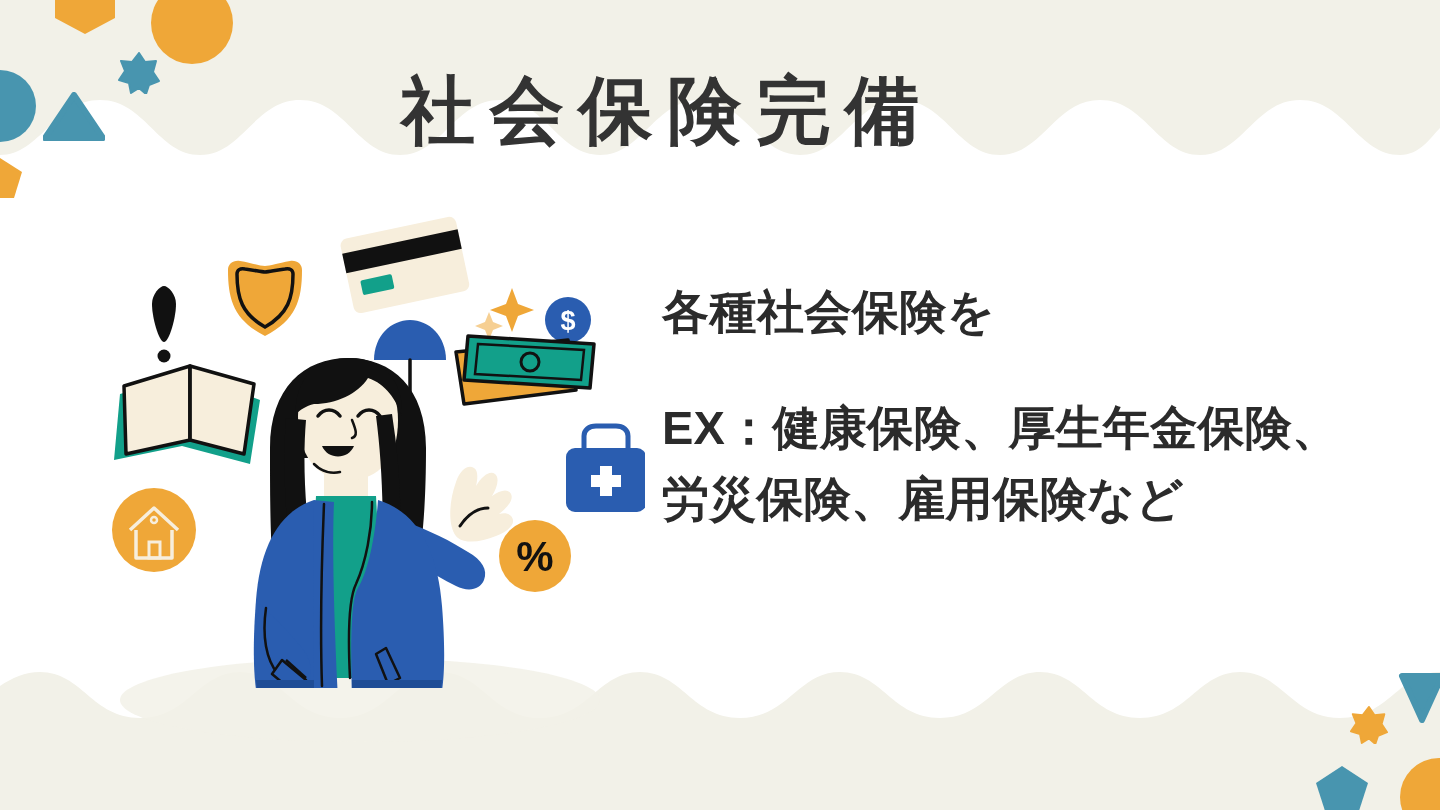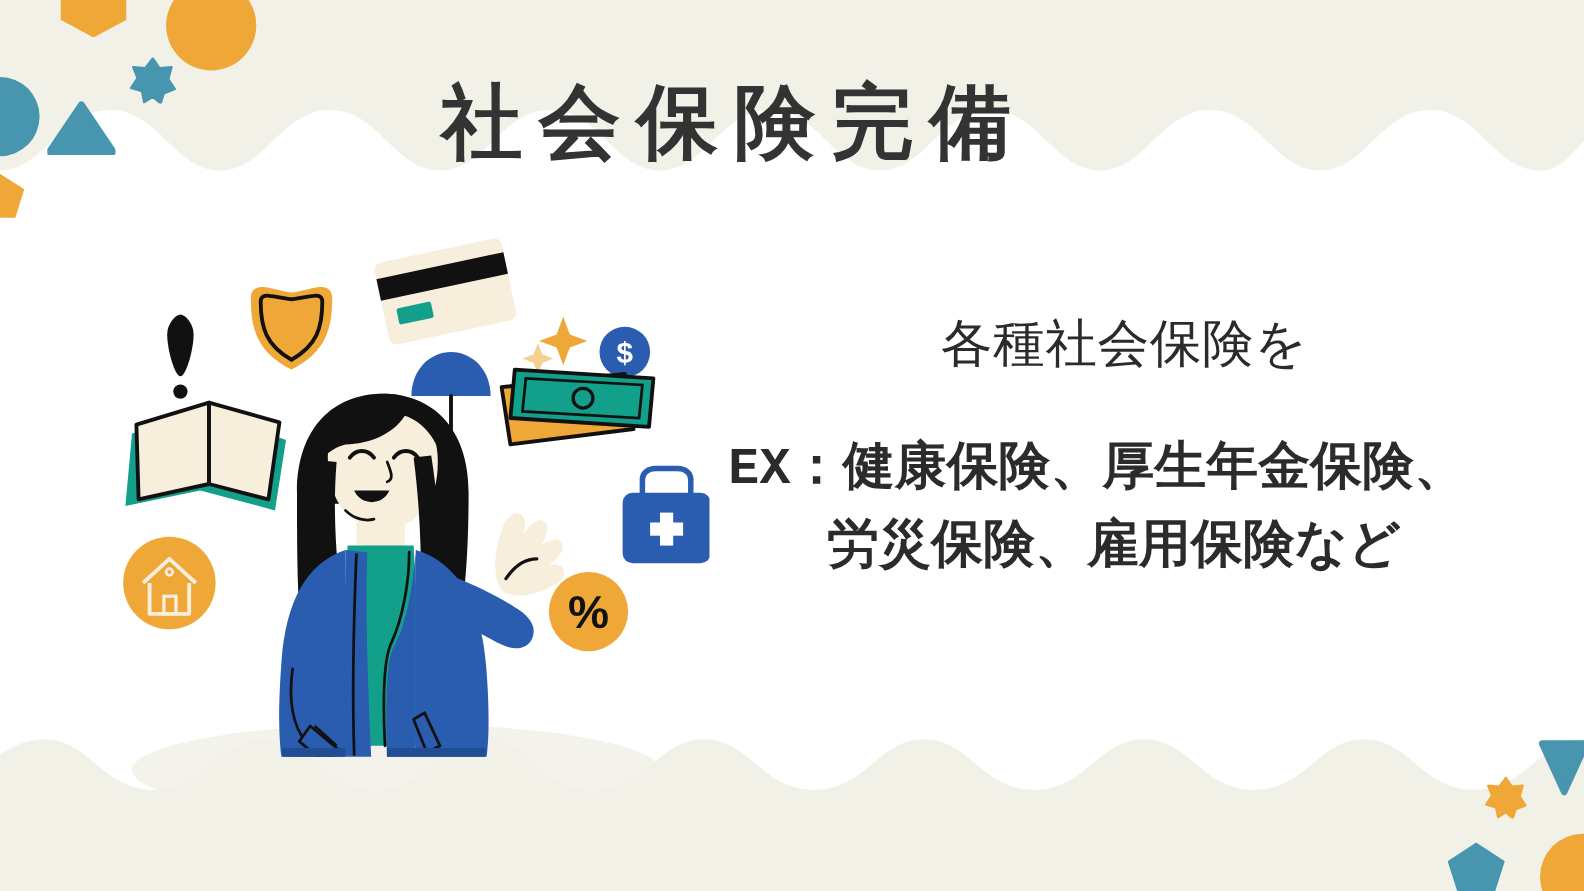--- a/index.html
+++ b/index.html
@@ -57,38 +57,35 @@
   
   .copy {
     position: absolute;
     left: 662px;
     top: 276px;
     width: 720px;
     color: #2B2B2B;
   }
   .copy-lead {
     font-size: 47px;
-    font-weight: 400;
+    font-weight: 700;
     line-height: 1.52;
     letter-spacing: 0.01em;
     white-space: nowrap;
-    text-align: center;
   }
   .copy-ex {
     margin-top: 46px;
     font-size: 47px;
     font-weight: 700;
     line-height: 1.50;
     letter-spacing: 0.005em;
     white-space: nowrap;
-    font-family: Liberation Mono, monospace;
   }
   .copy-ex .ex-line-2 {
     display: block;
-    text-align: center;
     padding-right: 18px;
   }
 
   
   .illus {
     position: absolute;
     left: 100px;
     top: 208px;
     width: 545px;
     height: 480px;

